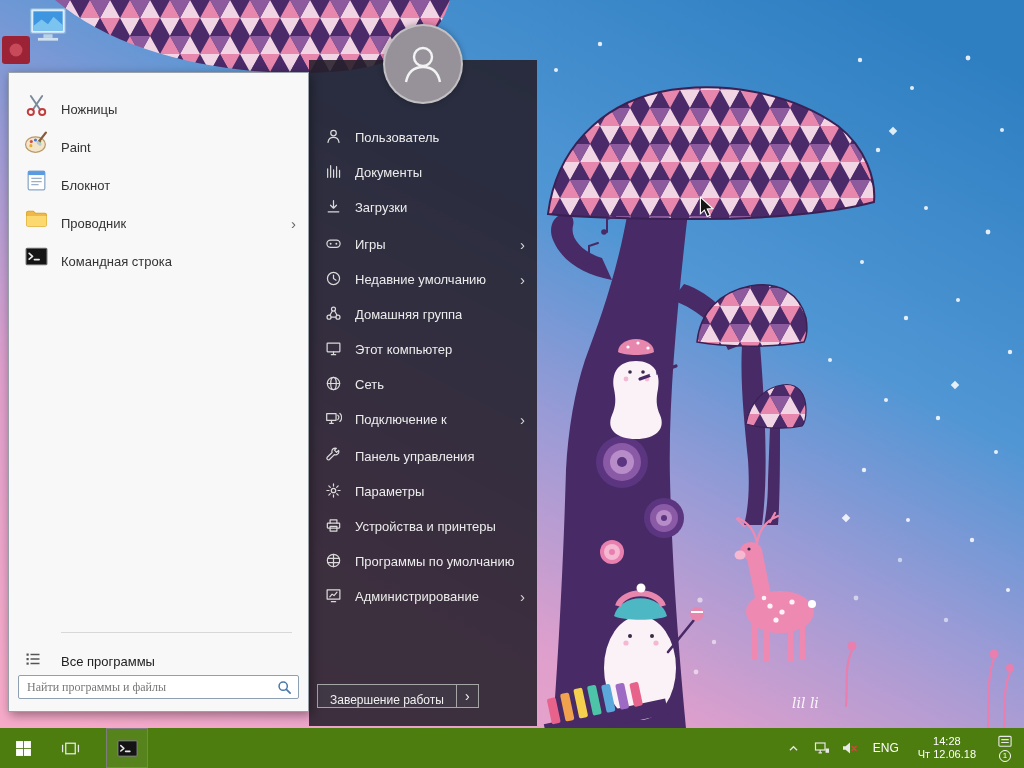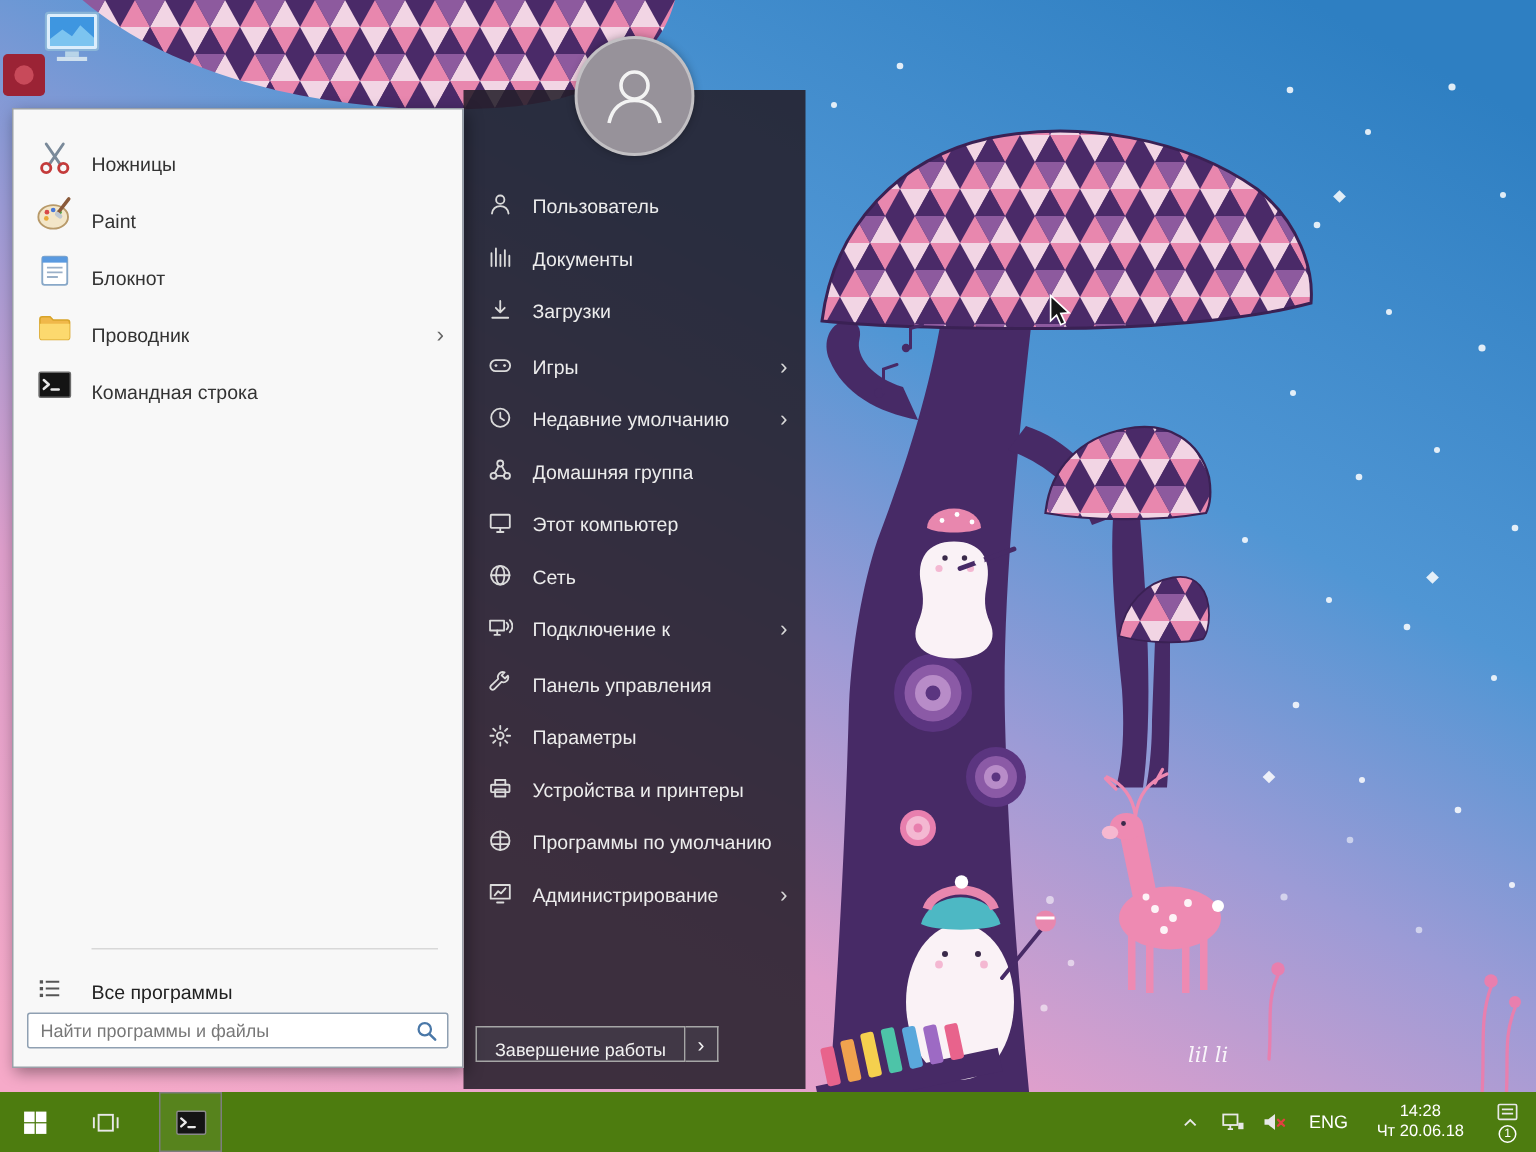--- a/index.html
+++ b/index.html
@@ -19,21 +19,21 @@
   .l-item{display:flex;align-items:flex-end;height:38px;padding:0 12px 0 14px;font-size:13px;color:#333;cursor:default}
   .app-ico{width:26px;height:26px;margin-right:12px;flex:none;display:flex;align-items:center;justify-content:center}
   .app-ico svg{width:25px;height:25px}
   .l-sub{margin-left:auto;color:#666;font-size:15px;line-height:1}
   .l-divider{height:1px;background:#d8d8d8;margin:6px 16px 4px 52px}
   #all-programs{display:flex;align-items:flex-end;height:32px;padding:0 14px;font-size:13px;color:#222}
   #all-programs .app-ico{width:20px;height:20px;margin-right:18px}
   #all-programs svg{width:18px;height:18px}
   #search-row{margin:6px 9px 12px 9px;height:24px;background:#fff;border:1px solid #8fa0b2;border-radius:2px;
     display:flex;align-items:center;padding:0 6px 0 8px}
-  #search-row input{flex:1;border:none;outline:none;font-size:12px;color:#444;font-family:Liberation Sans, sans-serif;background:transparent}
+  #search-row input{flex:1;border:none;outline:none;font-size:12px;color:#444;font-family:Liberation Serif, serif;background:transparent}
   #search-row input::placeholder{color:#787878}
   #search-row svg{width:15px;height:15px;flex:none}
   .l-spacer{flex:1}
 
   
   #start-right{position:absolute;left:309px;top:60px;width:228px;height:666px;z-index:4;
     background:rgba(36,31,42,.88)}
   #avatar{position:absolute;left:50%;top:-36px;transform:translateX(-50%);width:80px;height:80px;border-radius:50%;
     background:#97929a;border:2px solid rgba(230,230,230,.55);z-index:6;display:flex;align-items:center;justify-content:center;box-shadow:0 0 6px rgba(0,0,0,.3)}
   #avatar svg{width:56px;height:56px;fill:none;stroke:#f3f3f3;stroke-width:2.4}
@@ -563,21 +563,21 @@
         <svg viewBox="0 0 17 16" width="17" height="16">
             <path d="M2 6.2v3.6h2.6 L9 13.4 V2.6 L4.6 6.2 Z" fill="#e8e8e8"></path>
             <path d="M11 6.5 l4 4 M15 6.5 l-4 4" stroke="#e04040" stroke-width="1.6" stroke-linecap="round"></path>
           </svg>
       </div>
       <div id="tray-lang">
         <span>ENG</span>
       </div>
       <div id="tray-clock">
         <div>14:28</div>
-        <div>Чт 20.06.18</div>
+        <div>Чт 12.06.18</div>
       </div>
       <div id="tray-notif">
         <svg viewBox="0 0 16 16" width="16" height="15">
             <g fill="none" stroke="#e8e8e8" stroke-width="1.2">
               <rect x="1.5" y="2.5" width="13" height="10.5" rx="1"></rect>
               <path d="M4 6h8 M4 9h8"></path>
             </g>
           </svg>
         <div id="notif-badge">1</div>
       </div>

